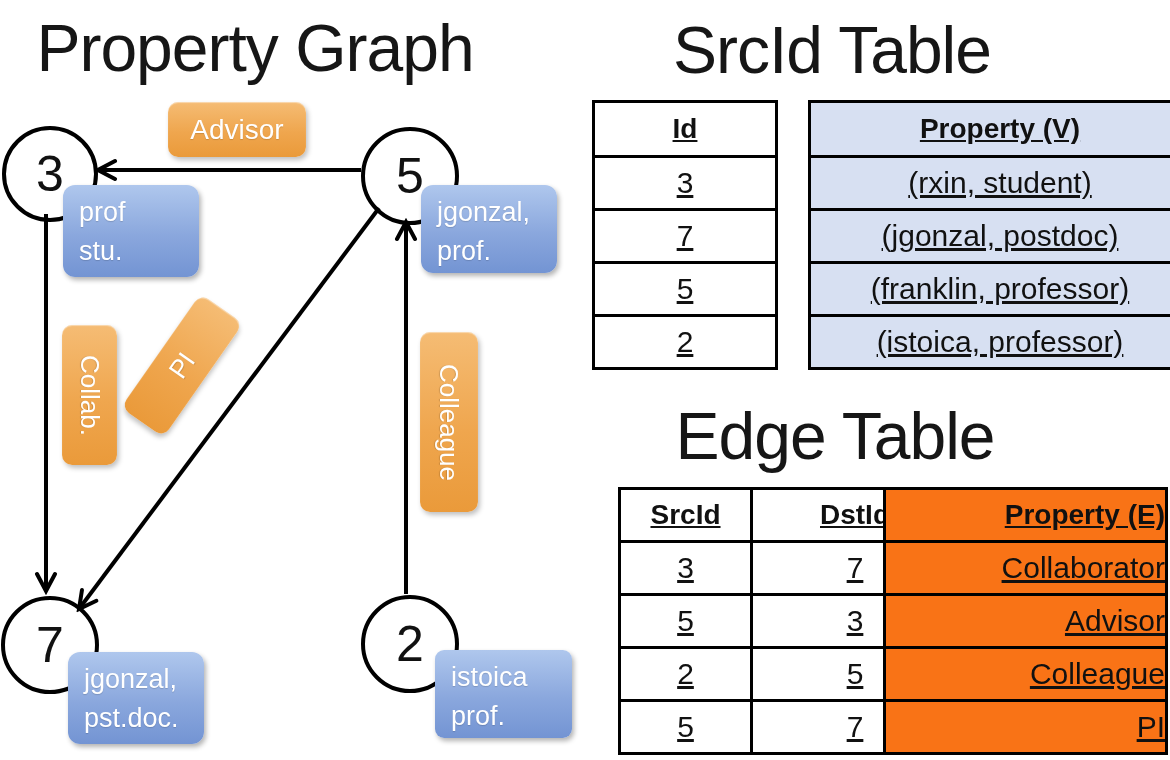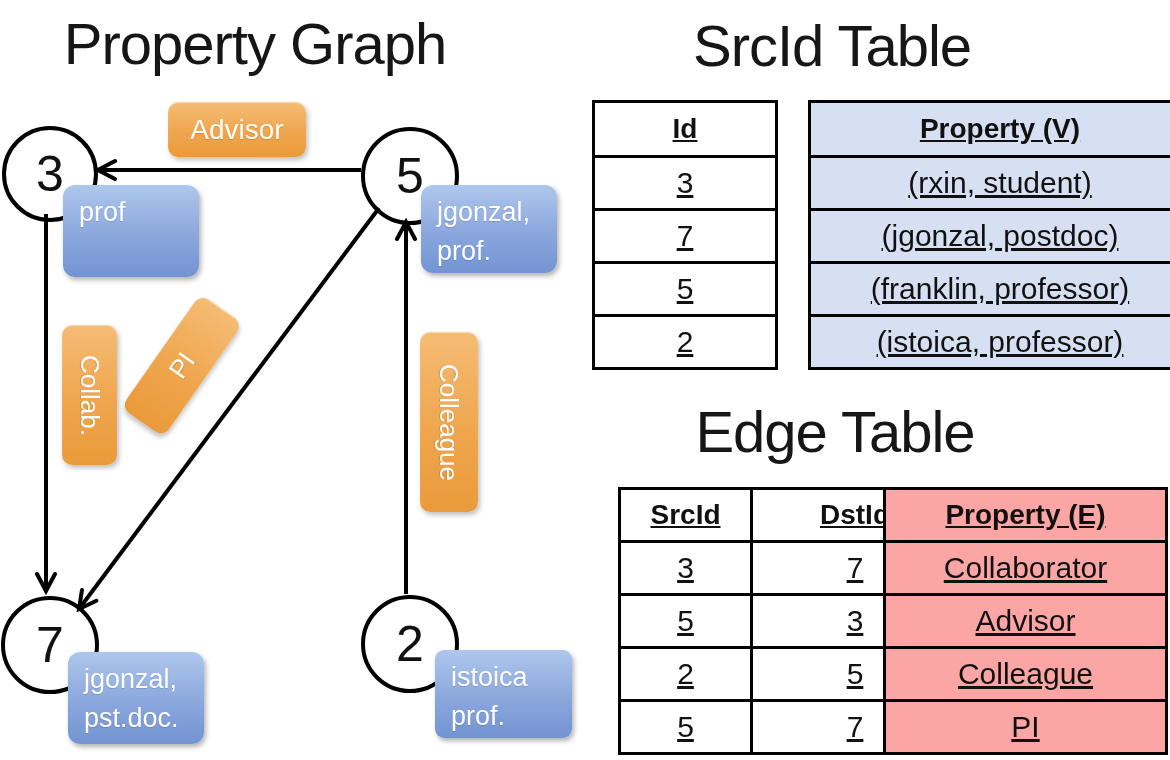--- a/index.html
+++ b/index.html
@@ -5,21 +5,21 @@
   html,body{margin:0;padding:0;}
   body{
     width:1170px;height:760px;position:relative;overflow:hidden;
     background:#ffffff;
     font-family:"Liberation Sans", sans-serif;
     color:#161616;
   }
   .title{
     position:absolute;
     transform:translateX(-50%);
-    font-size:58px;
+    font-size:66px;
     letter-spacing:-1px;
     white-space:nowrap;
     color:#161616;
   }
   
   #graph-layer{position:absolute;left:0;top:0;width:580px;height:760px;}
   .node{
     position:absolute;
     background:#fff;
     border:4px solid #000;
@@ -62,21 +62,21 @@
   .tbl th,.tbl td{
     border:3px solid #000;
     text-align:center;vertical-align:middle;
     padding:0;overflow:hidden;white-space:nowrap;
   }
   .tbl th{font-weight:bold;font-size:28px;height:50px;}
   .tbl td{font-weight:normal;font-size:30px;height:50px;}
   #vt-id th{height:52px;}
   #vt-prop th{height:52px;}
   .blue th,.blue td{background:#d7e0f2;}
-  .tan th,.tan td{background:#fca5a5;}
+  .tan th,.tan td{background:#f97316;text-align:right;}
   #vt-id{left:592px;top:100px;width:186px;}
   #vt-prop{left:784px;top:100px;width:384px;margin-left:24px;}
   #et-ids{left:618px;top:487px;width:342px;}
   #et-ids th:first-child{width:129px;}
   #et-prop{left:883px;top:487px;width:285px;}
 </style>
 </head>
 <body>
 
 <div id="graph-layer">
@@ -103,20 +103,21 @@
   </div>
   <div class="node" style="left:1px;top:596px;width:90px;height:90px;">
     <span>7</span>
   </div>
   <div class="node" style="left:361px;top:595px;width:90px;height:90px;">
     <span>2</span>
   </div>
 
   <div class="vlabel" style="left:63px;top:185px;width:120px;height:84px;">
     <div>prof</div>
+    <div>stu.</div>
   </div>
   <div class="vlabel" style="left:421px;top:185px;width:120px;height:80px;">
     <div>jgonzal,</div>
     <div>prof.</div>
   </div>
   <div class="vlabel" style="left:68px;top:652px;width:120px;height:84px;">
     <div>jgonzal,</div>
     <div>pst.doc.</div>
   </div>
   <div class="vlabel" style="left:435px;top:650px;width:121px;height:80px;border-radius:9px;">

